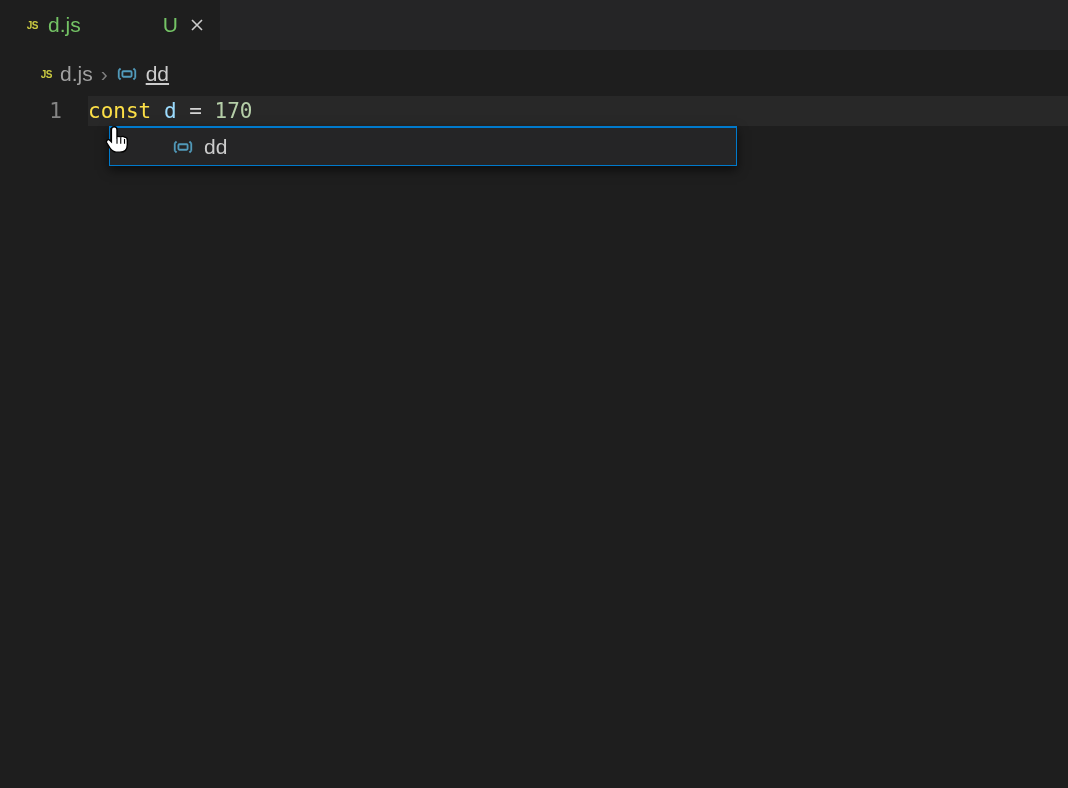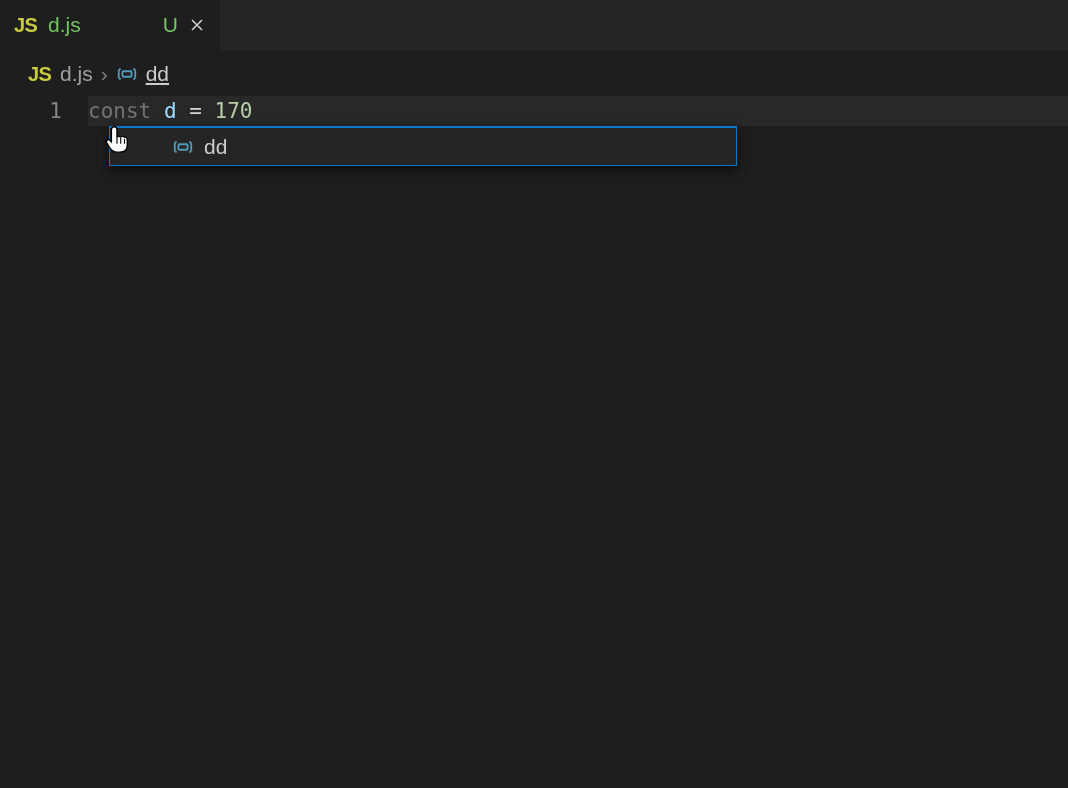--- a/index.html
+++ b/index.html
@@ -26,22 +26,22 @@
       gap: 10px;
       height: 100%;
       position: relative;
       min-width: 220px;
     }
     .tab .filename { font-size: 21px; color: #74c365; }
     .tab .status { font-size: 21px; color: #74c365; margin-left: auto; }
     .tab .close { width: 18px; height: 18px; display: inline-flex; align-items: center; justify-content: center; }
     .tab .close svg { stroke: #cccccc; }
     .js-icon {
-      font-size: 20px; font-weight: 800; color: #cbcb41; letter-spacing: -0.5px;
-      width: 24px; text-align: left;
+      font-size: 10px; font-weight: 800; color: #cbcb41; letter-spacing: -0.5px;
+      width: 24px; text-align: right;
     }
     .breadcrumb {
       display: flex; align-items: center; gap: 8px;
       padding: 12px 18px 10px 28px; font-size: 21px; color: #a0a0a0;
     }
     .breadcrumb .file { color: #a0a0a0; }
     .breadcrumb .sep { color: #808080; }
     .breadcrumb .sym { color: #cccccc; text-decoration: underline; }
     .variable-icon { color: #519aba; display: inline-flex; align-items: center; }
     .variable-icon svg { width: 22px; height: 22px; }
@@ -51,21 +51,21 @@
     .gutter {
       width: 88px; text-align: right; color: #858585; font-family: Menlo, Consolas, monospace;
       font-size: 21px; padding-right: 26px; padding-top: 3px; user-select: none;
     }
     .codearea {
       flex: 1; position: relative; font-family: Menlo, Consolas, monospace; font-size: 21px;
     }
     .codeline {
       display: flex; align-items: baseline; padding-top: 3px; height: 30px;
     }
-    .tok-kw { color: #737373; }
+    .tok-kw { color: #fde047; }
     .tok-id { color: #9cdcfe; }
     .tok-op { color: #d4d4d4; }
     .tok-num { color: #b5cea8; }
     .line-highlight {
       position: absolute; left: 0; right: 0; top: 0; height: 30px;
       background: #282828;
     }
     .suggest {
       position: absolute;
       top: 30px; left: 21px; width: 628px; height: 40px;

